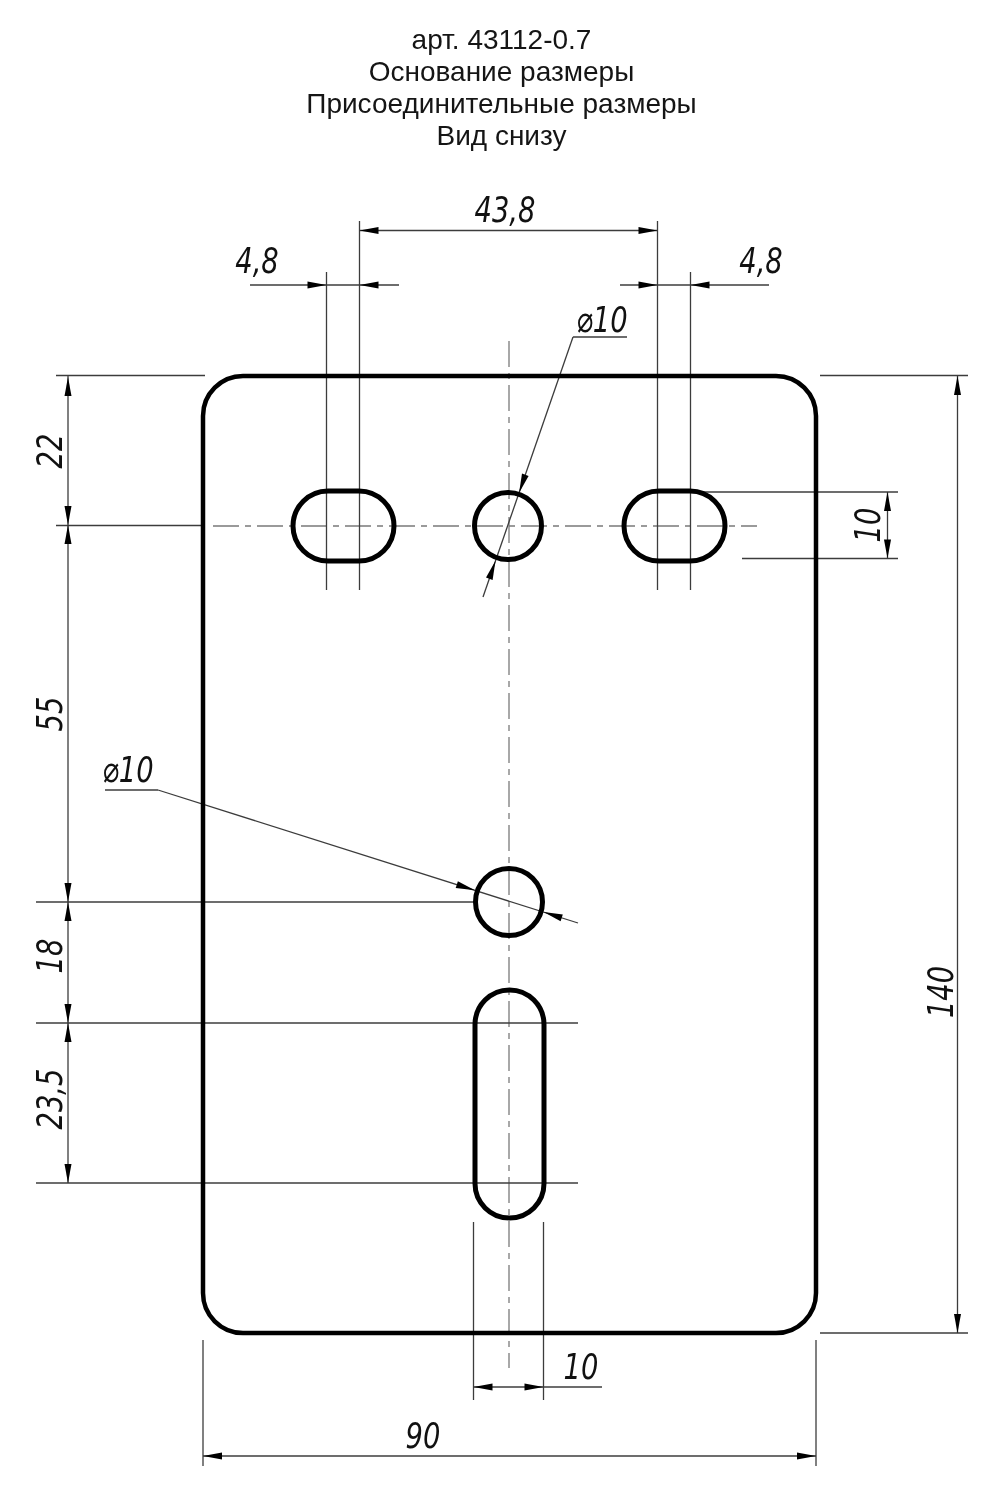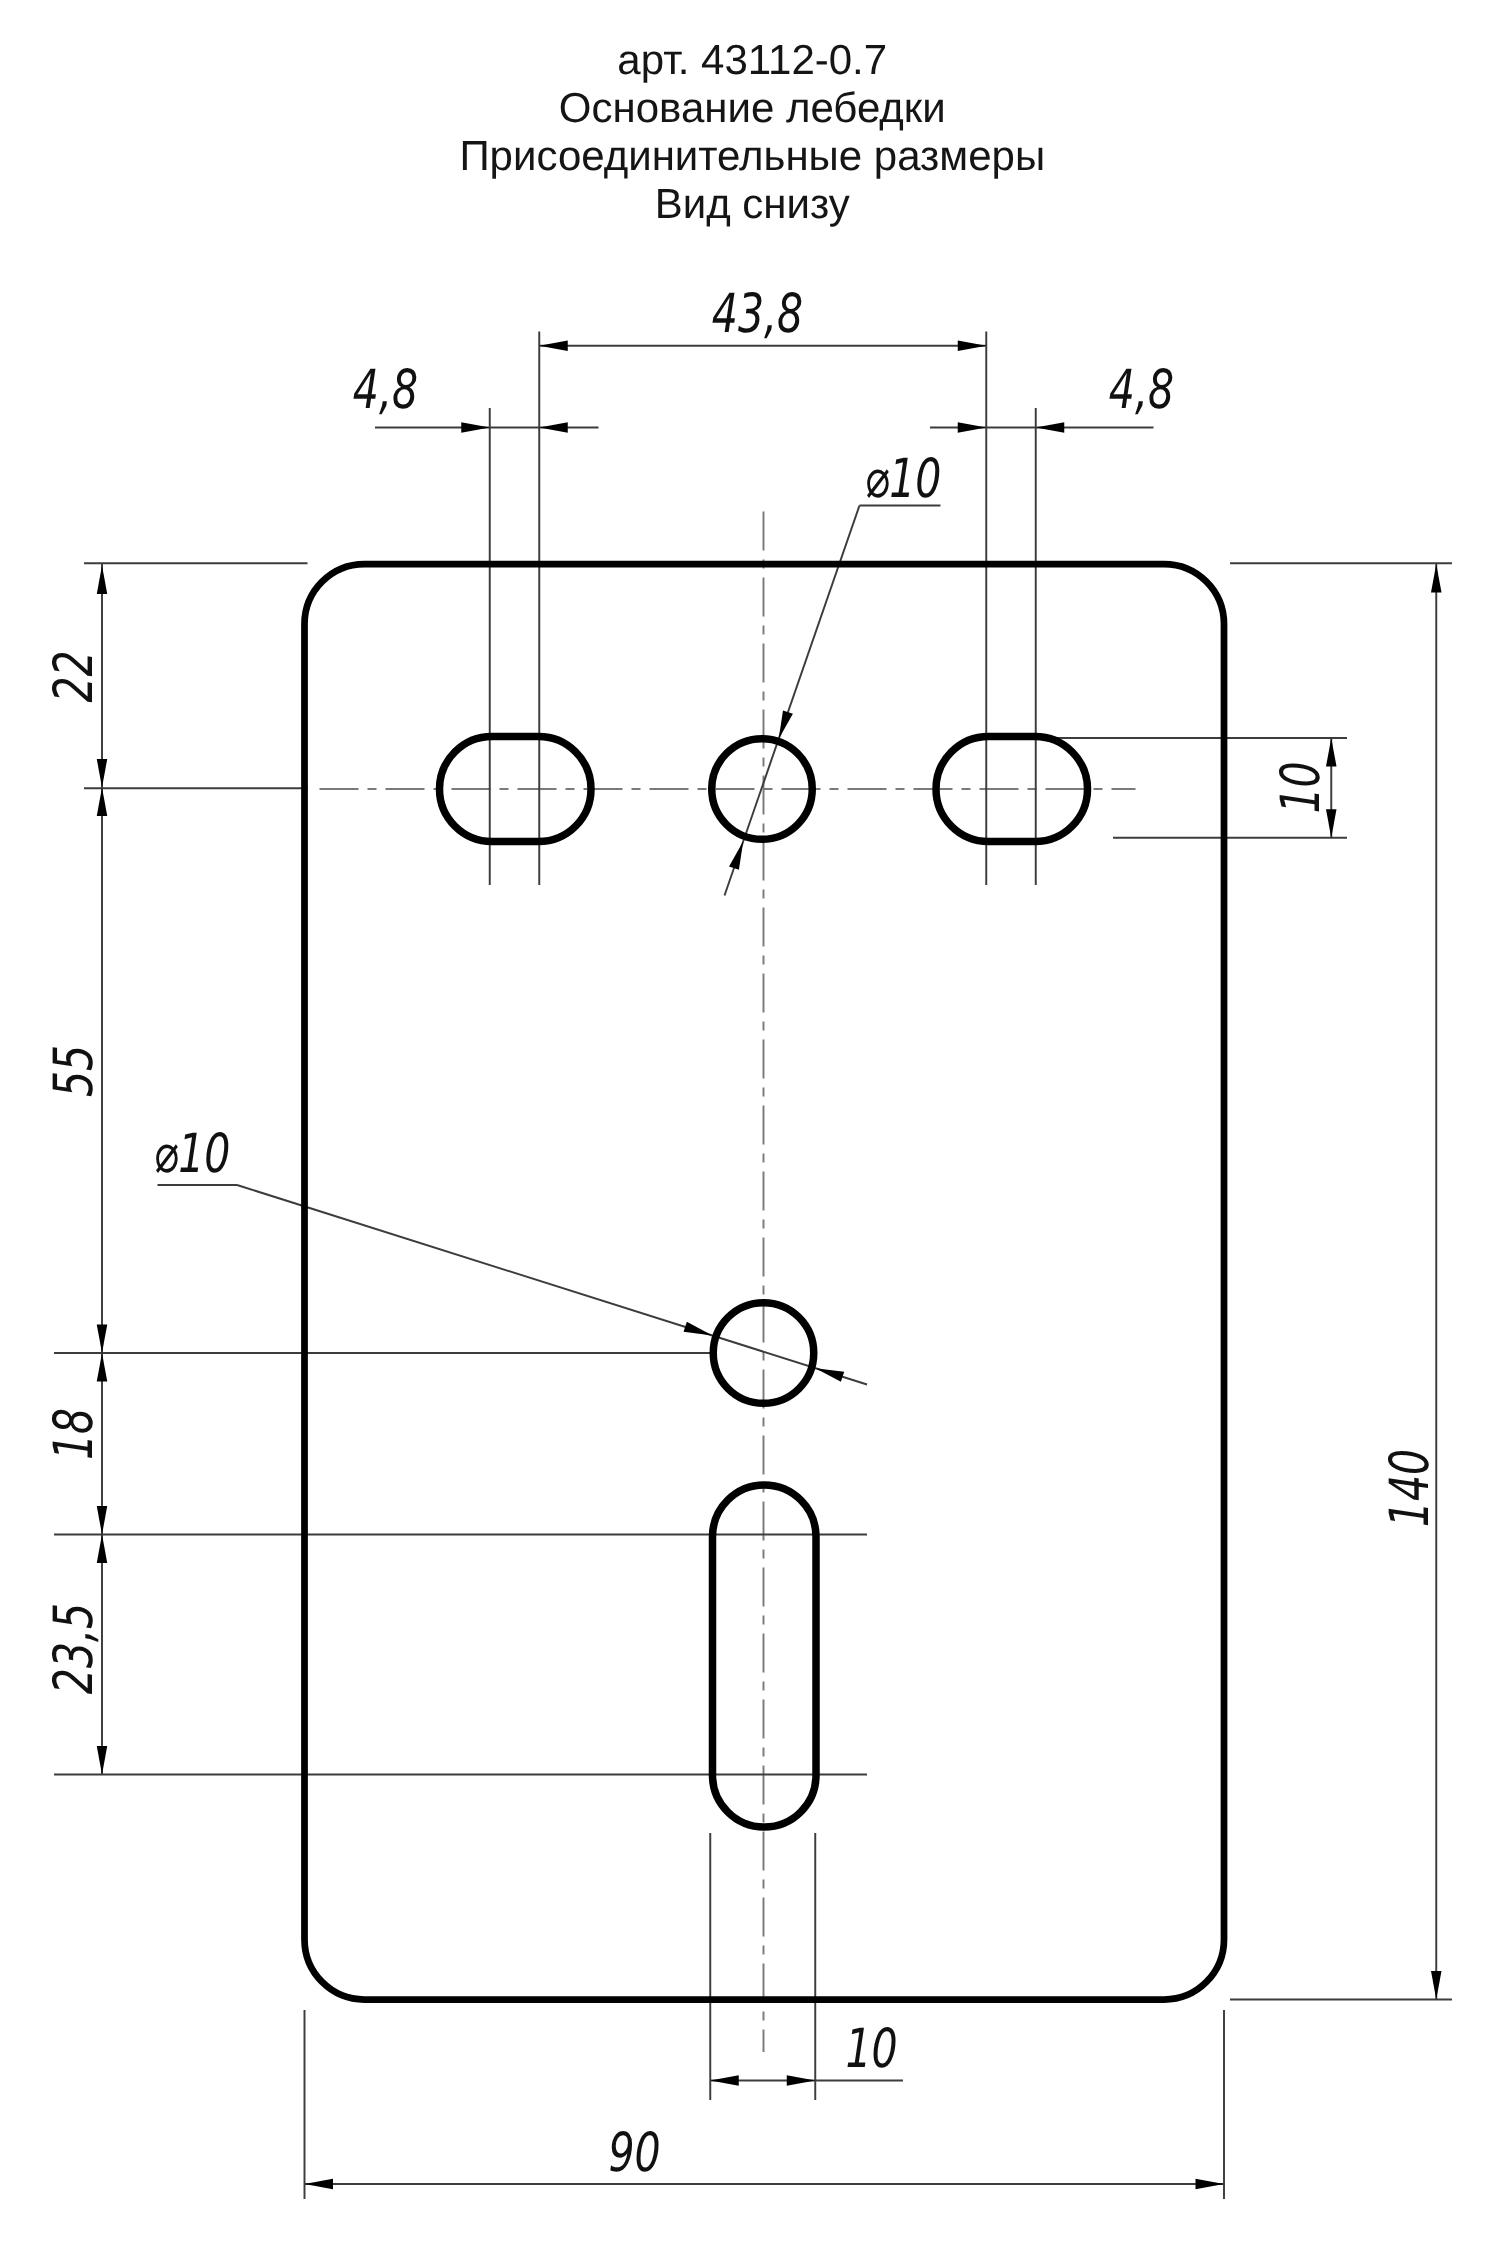--- a/index.html
+++ b/index.html
@@ -26,21 +26,21 @@
   }
   .dim-label.rot{transform:rotate(-90deg) scaleX(0.76);}
 </style>
 </head>
 <body>
 
 <div class="stage">
 
   <div class="title-block">
     <div>арт. 43112-0.7</div>
-    <div>Основание лебедки</div>
+    <div>Основание размеры</div>
     <div>Присоединительные размеры</div>
     <div>Вид снизу</div>
   </div>
 
   <svg class="drawing" width="1003" height="1500" viewBox="0 0 1003 1500">
 
     <g stroke="#7a7a7a" stroke-width="1.3" fill="none" stroke-dasharray="26 6 6 6">
       <line x1="213" y1="526" x2="757" y2="526"></line>
       <line x1="509" y1="341" x2="509" y2="1368"></line>
     </g>

